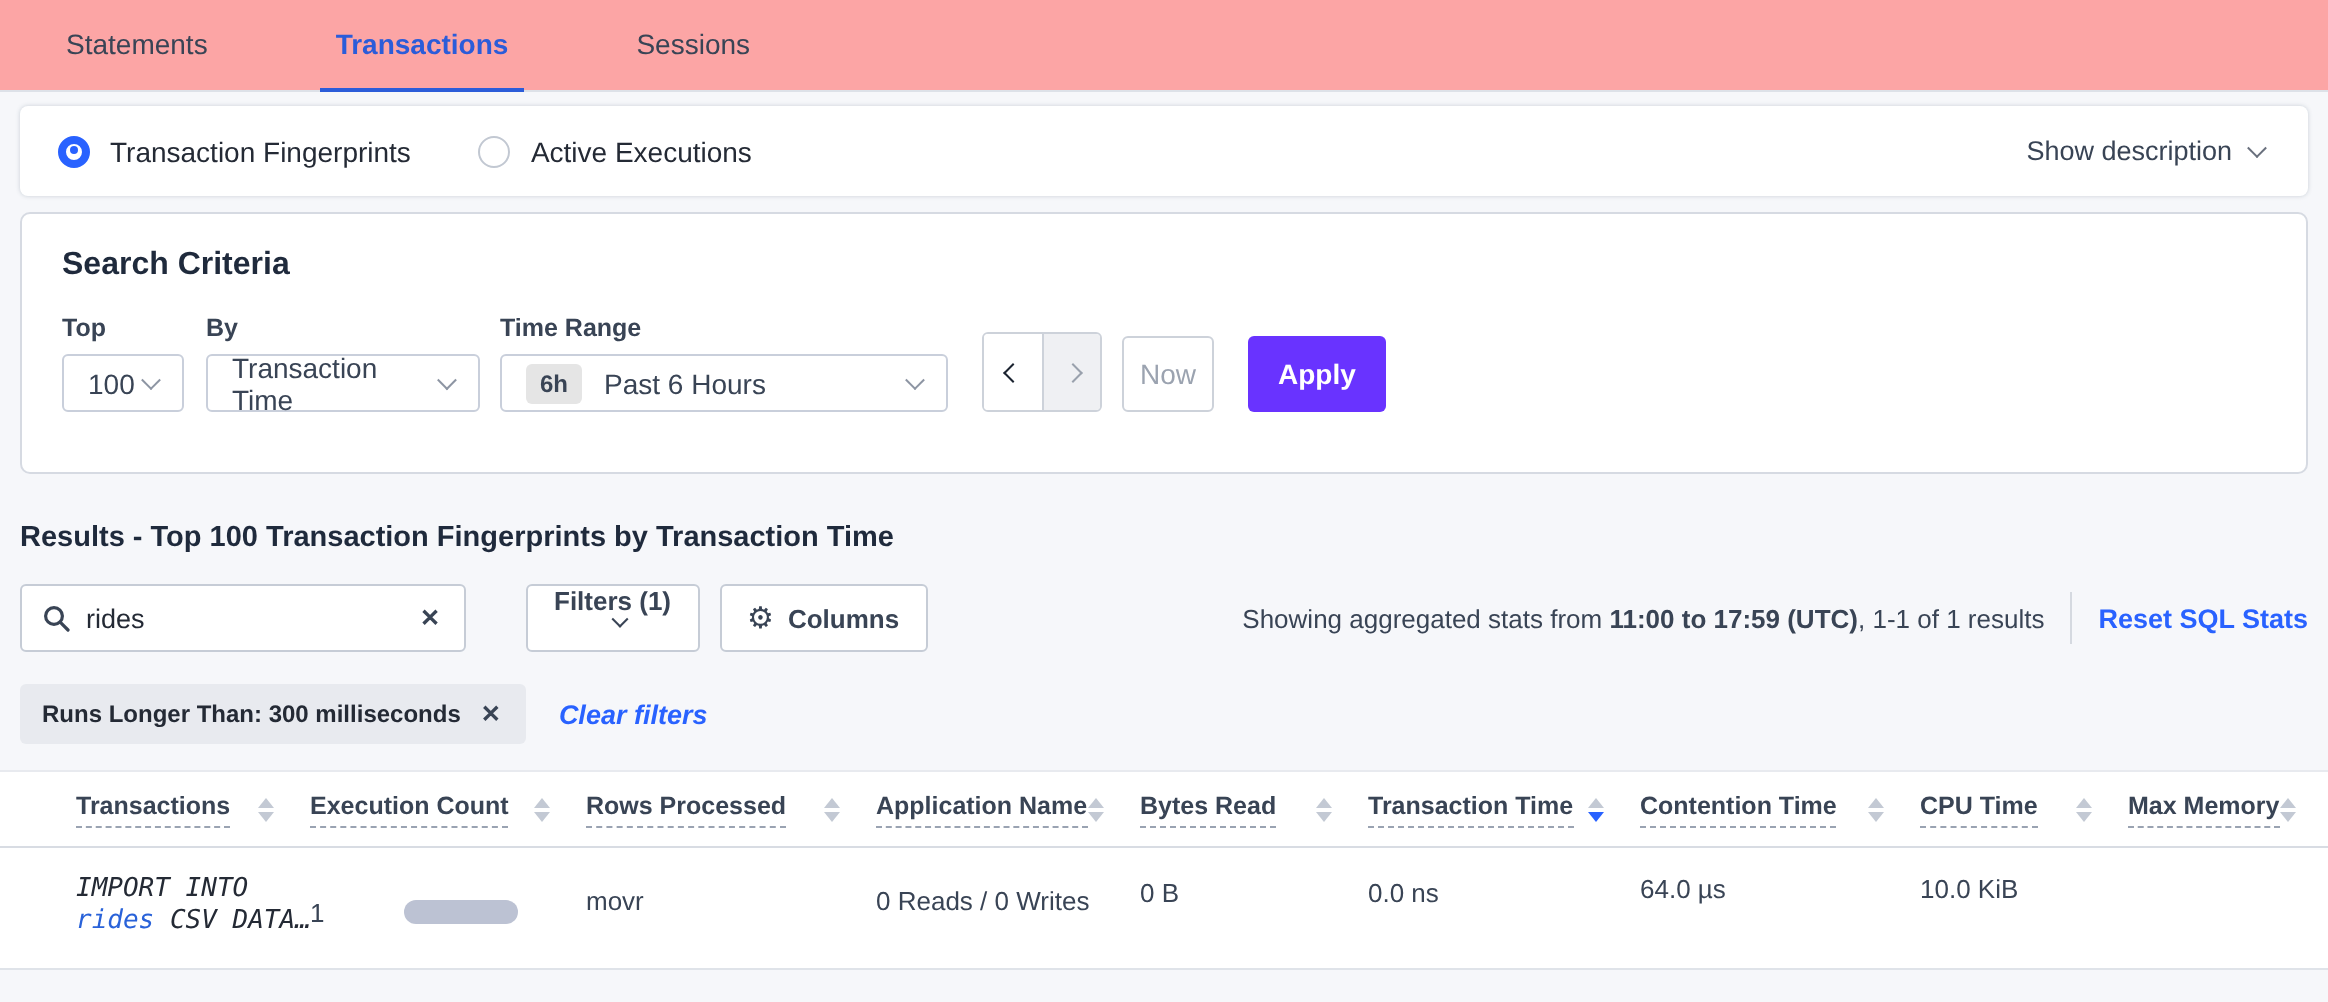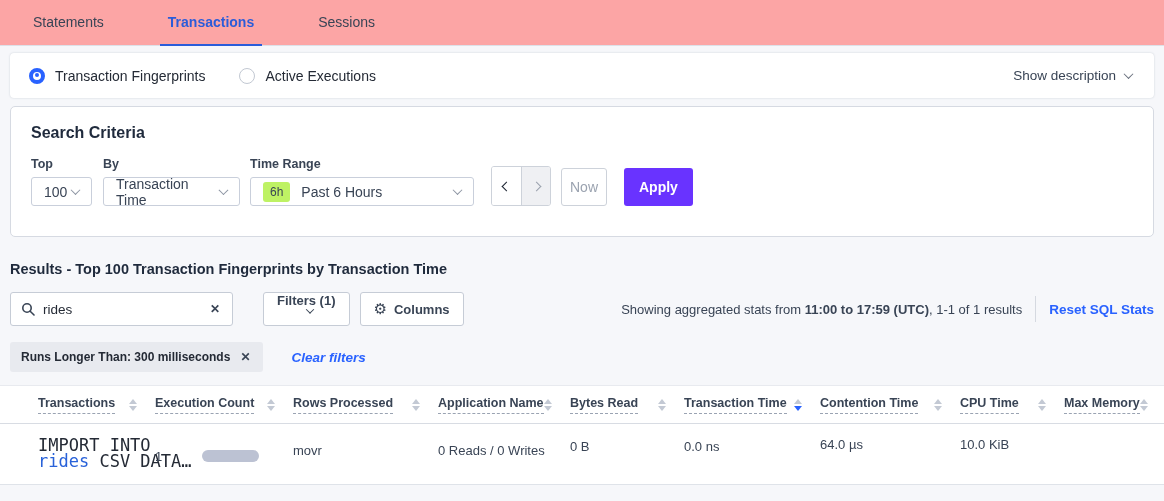--- a/index.html
+++ b/index.html
@@ -84,21 +84,21 @@
   .selectbox {
     height:29px; border:1px solid #c9cfdb; border-radius:3px;
     display:flex; align-items:center; padding:0 12px;
     font-size:14px; color:#394455; background:#fff; cursor:pointer;
   }
   .selectbox .chev { margin-left:auto; border-color:#8d95a3; }
   .w-top { width:61px; margin-right:11px; }
   .w-by { width:137px; margin-right:10px; }
   .w-range { width:224px; margin-right:17px; }
   .range-badge {
-    background:#bef264; color:#394455; font-size:12px; font-weight:normal;
+    background:#e5e5e5; color:#394455; font-size:12px; font-weight:bold;
     border-radius:3px; padding:3px 7px; margin-right:11px;
   }
   .arrow-group { display:flex; border:1px solid #cdd2da; border-radius:3px; overflow:hidden; margin-right:10px; }
   .arrow-btn { width:29px; height:38px; display:flex; align-items:center; justify-content:center; background:#fff; cursor:pointer; }
   .arrow-btn.disabled { background:#eff0f3; border-left:1px solid #cdd2da; cursor:default; }
   .now-btn {
     width:46px; height:38px; border:1px solid #cdd2da; border-radius:3px;
     background:#fff; color:#9ba3b0; font-size:14px;
     display:flex; align-items:center; justify-content:center; margin-right:17px; cursor:default;
   }
@@ -127,21 +127,21 @@
   }
   .btn-filters { margin-left:30px;flex-direction:column; }
   .btn-filters .chev { margin-left:8px; border-color:#394455; width:6px; height:6px; }
   .btn-columns { margin-left:10px; }
   .gear { font-size:15px; margin-right:7px; color:#394455; font-weight:normal; }
   .stats-area { margin-left:auto; display:flex; align-items:center; font-size:13px; color:#394455; }
   .stats-bold { font-weight:bold; }
   .vdivider { width:1px; height:26px; background:#d5d9e0; margin:0 13px; }
   .reset-link { color:#2962ff; font-weight:bold; font-size:13.5px; cursor:pointer; white-space:nowrap; }
   
-  .chips-row { margin:16px 10px 0; display:flex; align-items:center;gap:12px; }
+  .chips-row { margin:16px 10px 0; display:flex; align-items:center; }
   .chip {
     background:#e8eaef; border-radius:3px; padding:6px 11px;
     font-size:12px; font-weight:bold; color:#242a35;
     display:flex; align-items:center;
   }
   .chip .clear-x { margin-left:8px; font-size:12px; }
   .clear-filters { margin-left:16px; color:#2962ff; font-weight:bold; font-size:13.5px; cursor:pointer;font-style:italic; }
   
   .table-wrap { margin-top:13px; background:#fff; border-top:1px solid #e8eaef; }
   .tgrid {
@@ -155,21 +155,21 @@
     font-size:12.5px; font-weight:bold; color:#394455;
     border-bottom:1px dashed #9aa3b2; padding-bottom:3px; cursor:pointer; white-space:nowrap;
   }
   .sort { margin-left:auto; display:flex; flex-direction:column; gap:2px; cursor:pointer; }
   .tri-up { width:0; height:0; border-left:4px solid transparent; border-right:4px solid transparent; border-bottom:5px solid #c3c9d4; }
   .tri-down { width:0; height:0; border-left:4px solid transparent; border-right:4px solid transparent; border-top:5px solid #c3c9d4; }
   .sort.sort-desc .tri-down { border-top-color:#2962ff; }
   .trow { padding-top:13px; padding-bottom:15px; border-bottom:1px solid #dfe3e9; }
   .td { font-size:13px; color:#394455; padding-right:14px; }
   .td-code {
-    font-family:"DejaVu Sans Mono", monospace; font-size:17px; line-height:16px; color:#242a35; white-space:nowrap;
+    font-family:"DejaVu Sans Mono", monospace; font-size:13px; line-height:16px; color:#242a35; white-space:nowrap;font-style:italic;
   }
   .code-link { color:#2962d9; cursor:pointer; }
   .bar { width:57px; height:12px; border-radius:6px; background:#bcc2d3; }
   .cell-inline { display:flex; align-items:center; padding-top:6px; }
   .cell-inline .bar { margin-left:40px; }
   .cell-stacked .val { display:block; margin-bottom:7px; }
   
   .icon-svg { display:block; }
 </style>
 </head>

